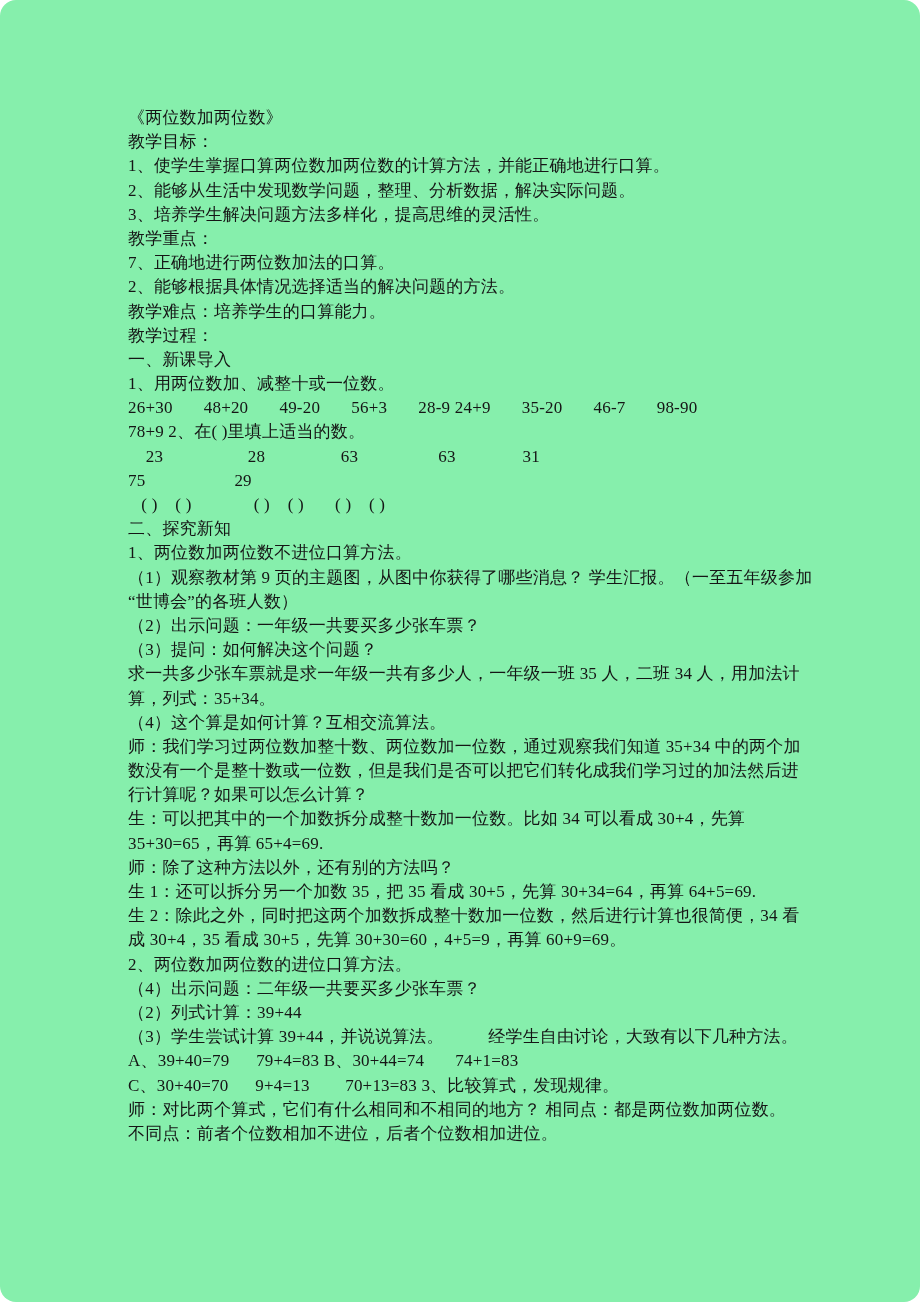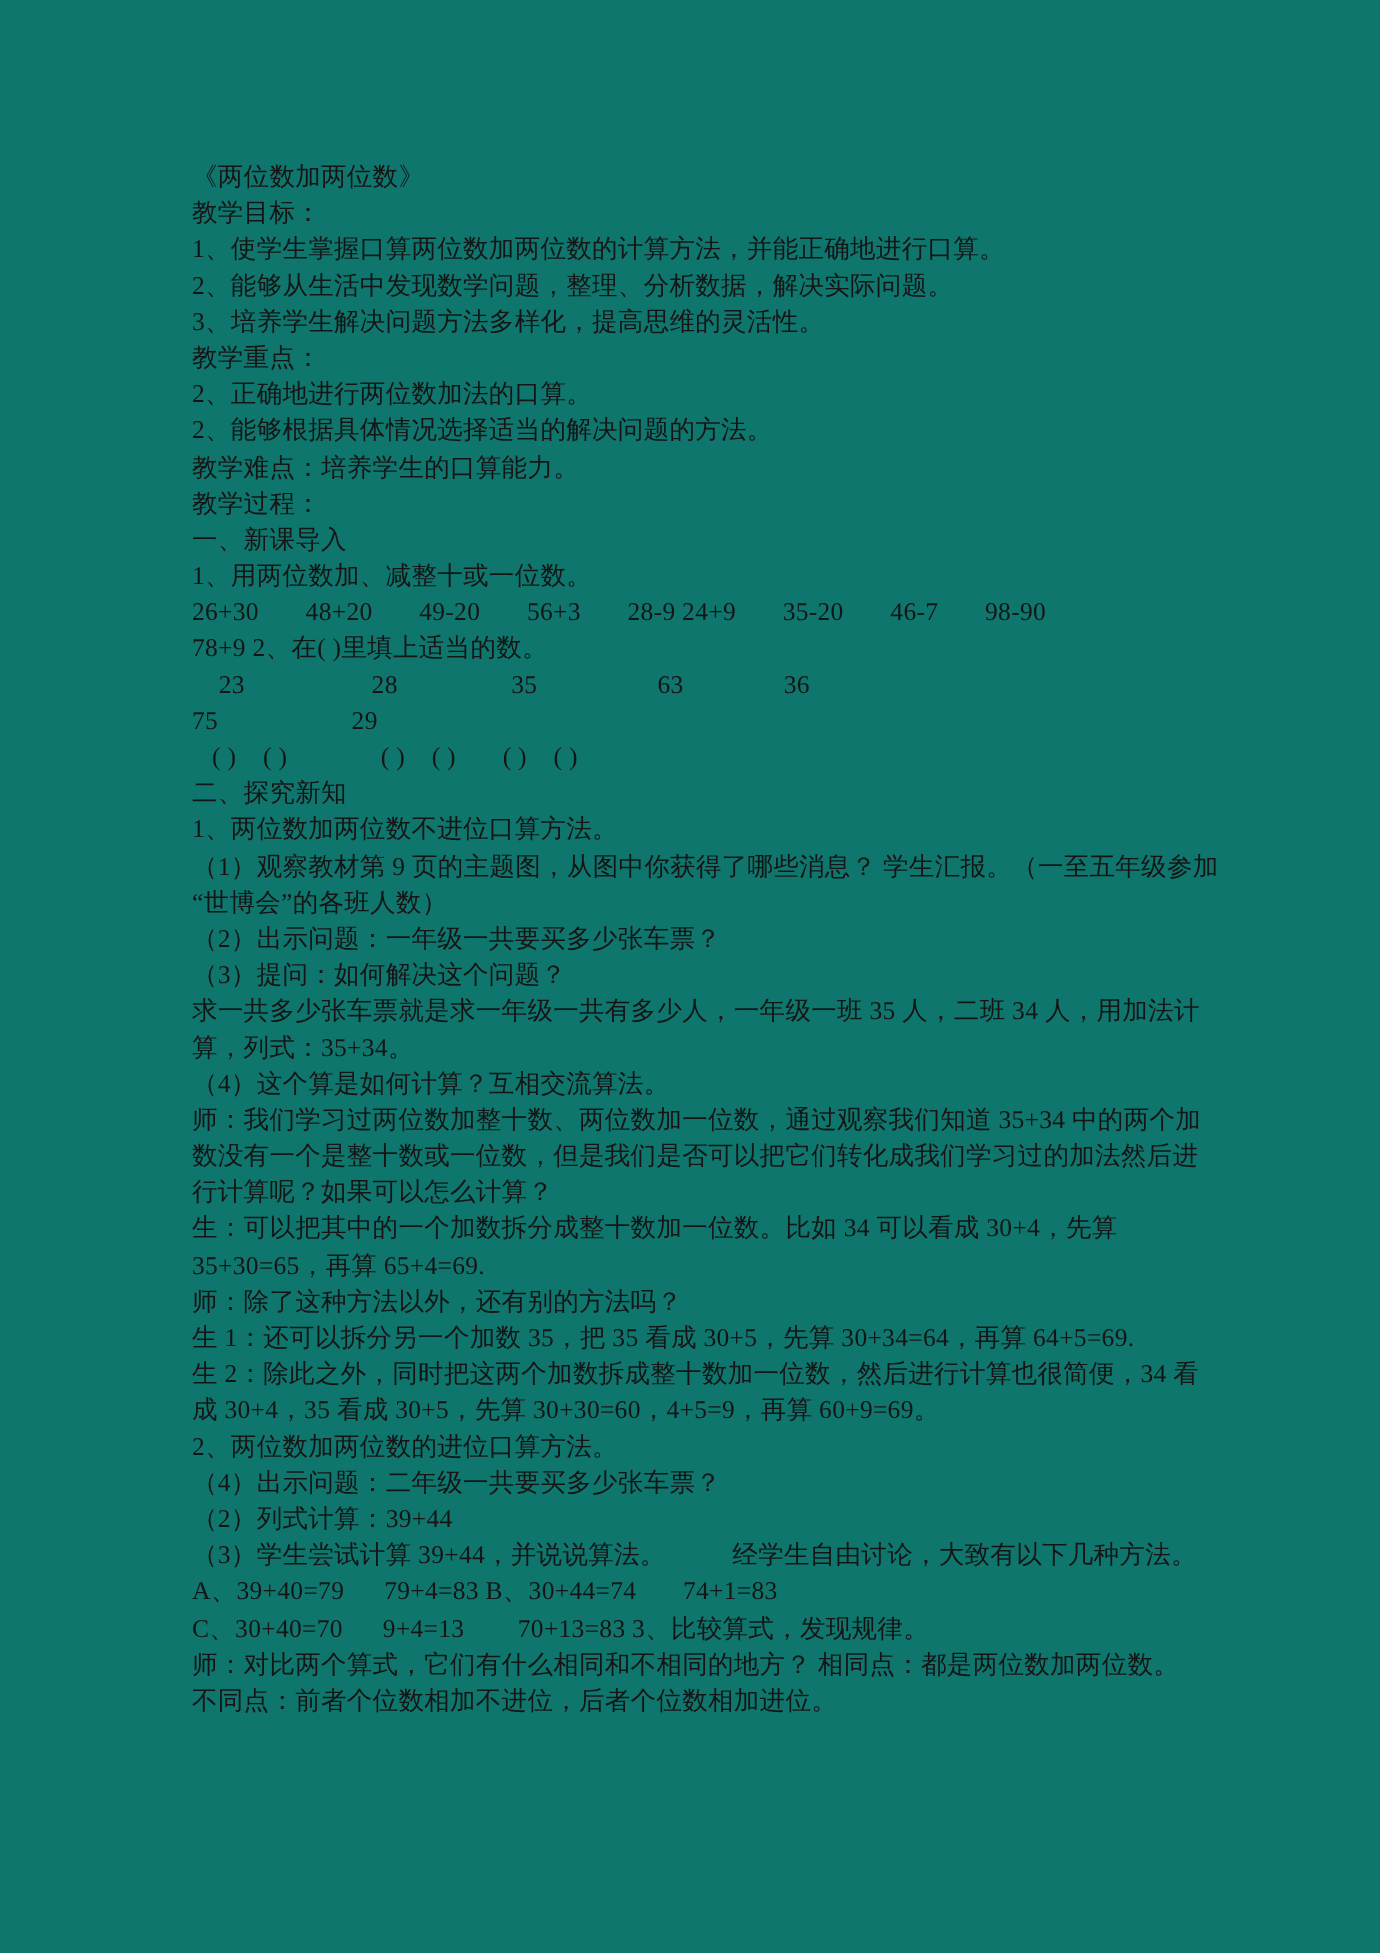--- a/index.html
+++ b/index.html
@@ -26,37 +26,37 @@
     font-size: 17px;
     line-height: 24.2px;
     height: 24.2px;
     color: #151515;
     letter-spacing: 0.2px;
   }
 </style>
 </head>
 <body>
 
-<div class="page" style="background: #0f766e; color: rgb(21, 21, 21);">
+<div class="page" style="background: #86efac; color: rgb(21, 21, 21); border-radius: 16px;">
   <div class="content">
     <div class="line">《两位数加两位数》</div>
     <div class="line">教学目标：</div>
     <div class="line">1、使学生掌握口算两位数加两位数的计算方法，并能正确地进行口算。</div>
     <div class="line">2、能够从生活中发现数学问题，整理、分析数据，解决实际问题。</div>
     <div class="line">3、培养学生解决问题方法多样化，提高思维的灵活性。</div>
     <div class="line">教学重点：</div>
-    <div class="line">2、正确地进行两位数加法的口算。</div>
+    <div class="line">7、正确地进行两位数加法的口算。</div>
     <div class="line">2、能够根据具体情况选择适当的解决问题的方法。</div>
     <div class="line">教学难点：培养学生的口算能力。</div>
     <div class="line">教学过程：</div>
     <div class="line">一、新课导入</div>
     <div class="line">1、用两位数加、减整十或一位数。</div>
     <div class="line">26+30       48+20       49-20       56+3       28-9 24+9       35-20       46-7       98-90</div>
     <div class="line">78+9 2、在( )里填上适当的数。</div>
-    <div class="line">    23                   28                 35                  63               36</div>
+    <div class="line">    23                   28                 63                  63               31</div>
     <div class="line">75                    29</div>
     <div class="line">   ( )    ( )              ( )    ( )       ( )    ( )</div>
     <div class="line">二、探究新知</div>
     <div class="line">1、两位数加两位数不进位口算方法。</div>
     <div class="line">（1）观察教材第 9 页的主题图，从图中你获得了哪些消息？ 学生汇报。（一至五年级参加</div>
     <div class="line">“世博会”的各班人数）</div>
     <div class="line">（2）出示问题：一年级一共要买多少张车票？</div>
     <div class="line">（3）提问：如何解决这个问题？</div>
     <div class="line">求一共多少张车票就是求一年级一共有多少人，一年级一班 35 人，二班 34 人，用加法计</div>
     <div class="line">算，列式：35+34。</div>

